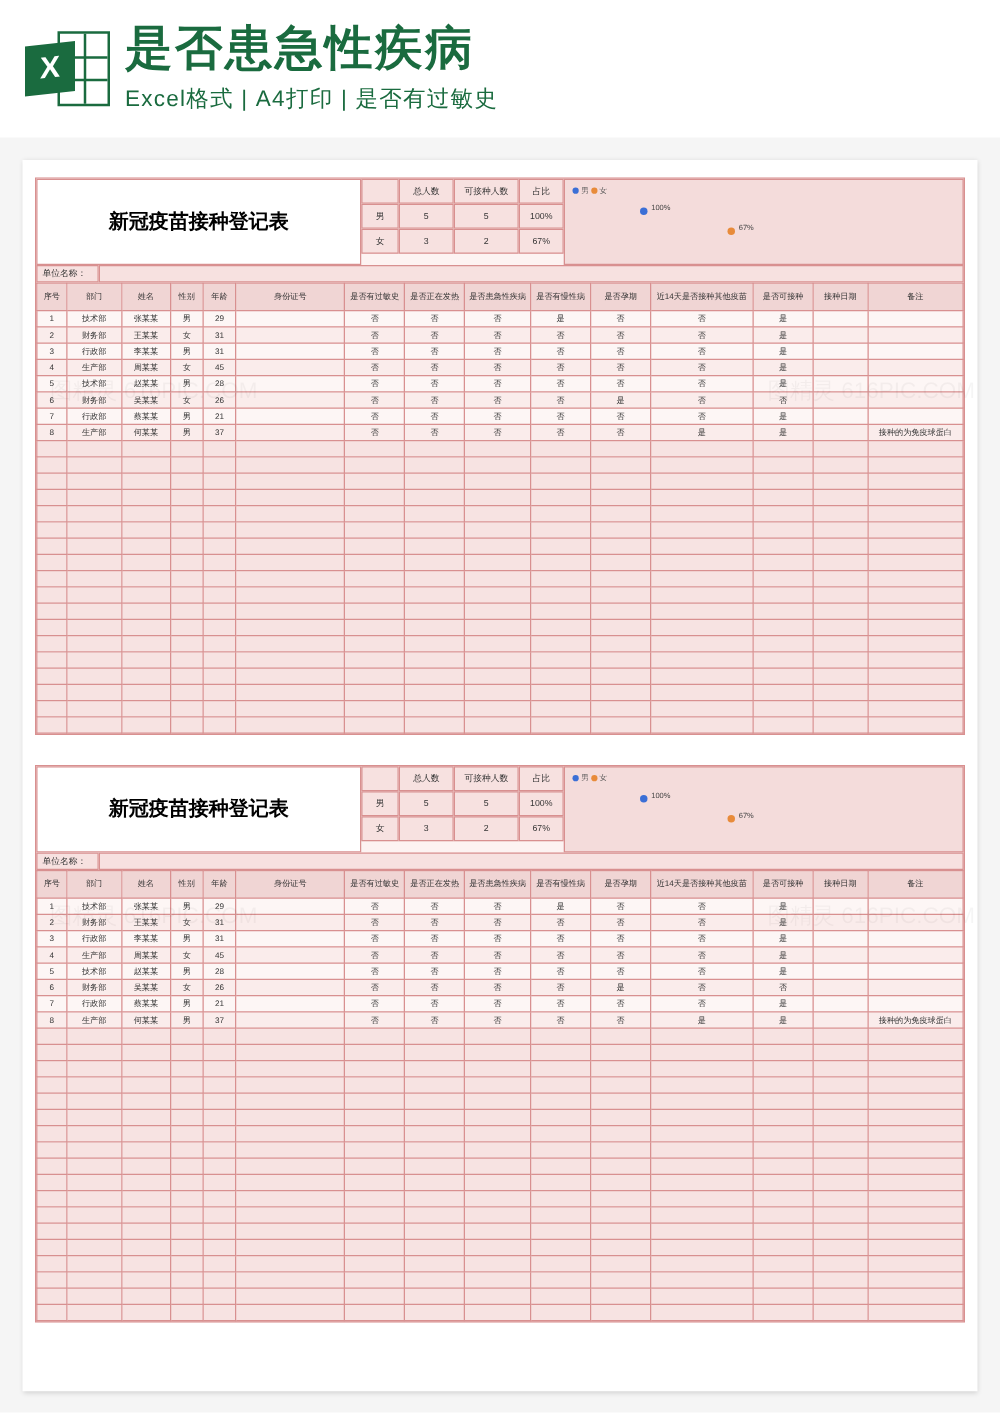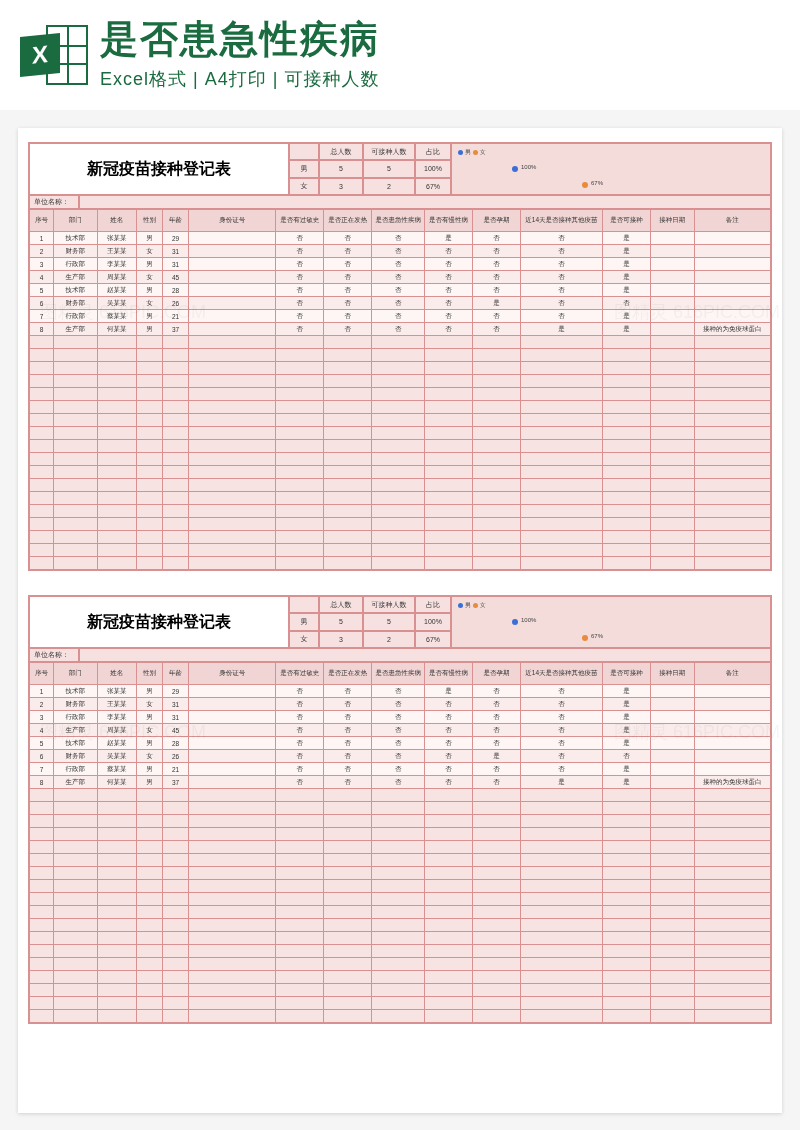--- a/index.html
+++ b/index.html
@@ -82,21 +82,21 @@
   }
   .sheet-preview {
     border: 1px solid #d89090;
     background: #fdf3f2;
     margin-bottom: 24px;
     font-size: 7px;
     color: #333;
   }
   .sheet-top {
     display: flex;
-    height: 52px;
+    height: 69px;
   }
   .sheet-title-cell {
     width: 260px;
     background: #fff;
     border: 1px solid #d89090;
     display: flex;
     align-items: center;
     justify-content: center;
     font-size: 16px;
     font-weight: 900;
@@ -183,21 +183,21 @@
 <div class="watermark" style="top:720px;left:40px">图精灵 616PIC.COM</div>
 <div class="watermark" style="top:720px;right:20px">图精灵 616PIC.COM</div>
 
 <div class="header-bar">
   <div class="excel-icon">
     <div class="sheet"></div>
     <div class="badge">X</div>
   </div>
   <div class="header-text">
     <div class="header-title">是否患急性疾病</div>
-    <div class="header-sub">Excel格式 | A4打印 | 可接种人数</div>
+    <div class="header-sub">Excel格式 | A4打印 | 是否有过敏史</div>
   </div>
 </div>
 
 <div class="sheets-area">
   <div id="sheet-1" class="sheet-preview">
       <div class="sheet-top">
         <div class="sheet-title-cell">新冠疫苗接种登记表</div>
         <div class="stats-block">
           <div class="stats-row">
             <div class="scell" style="width: 30px;"></div>

